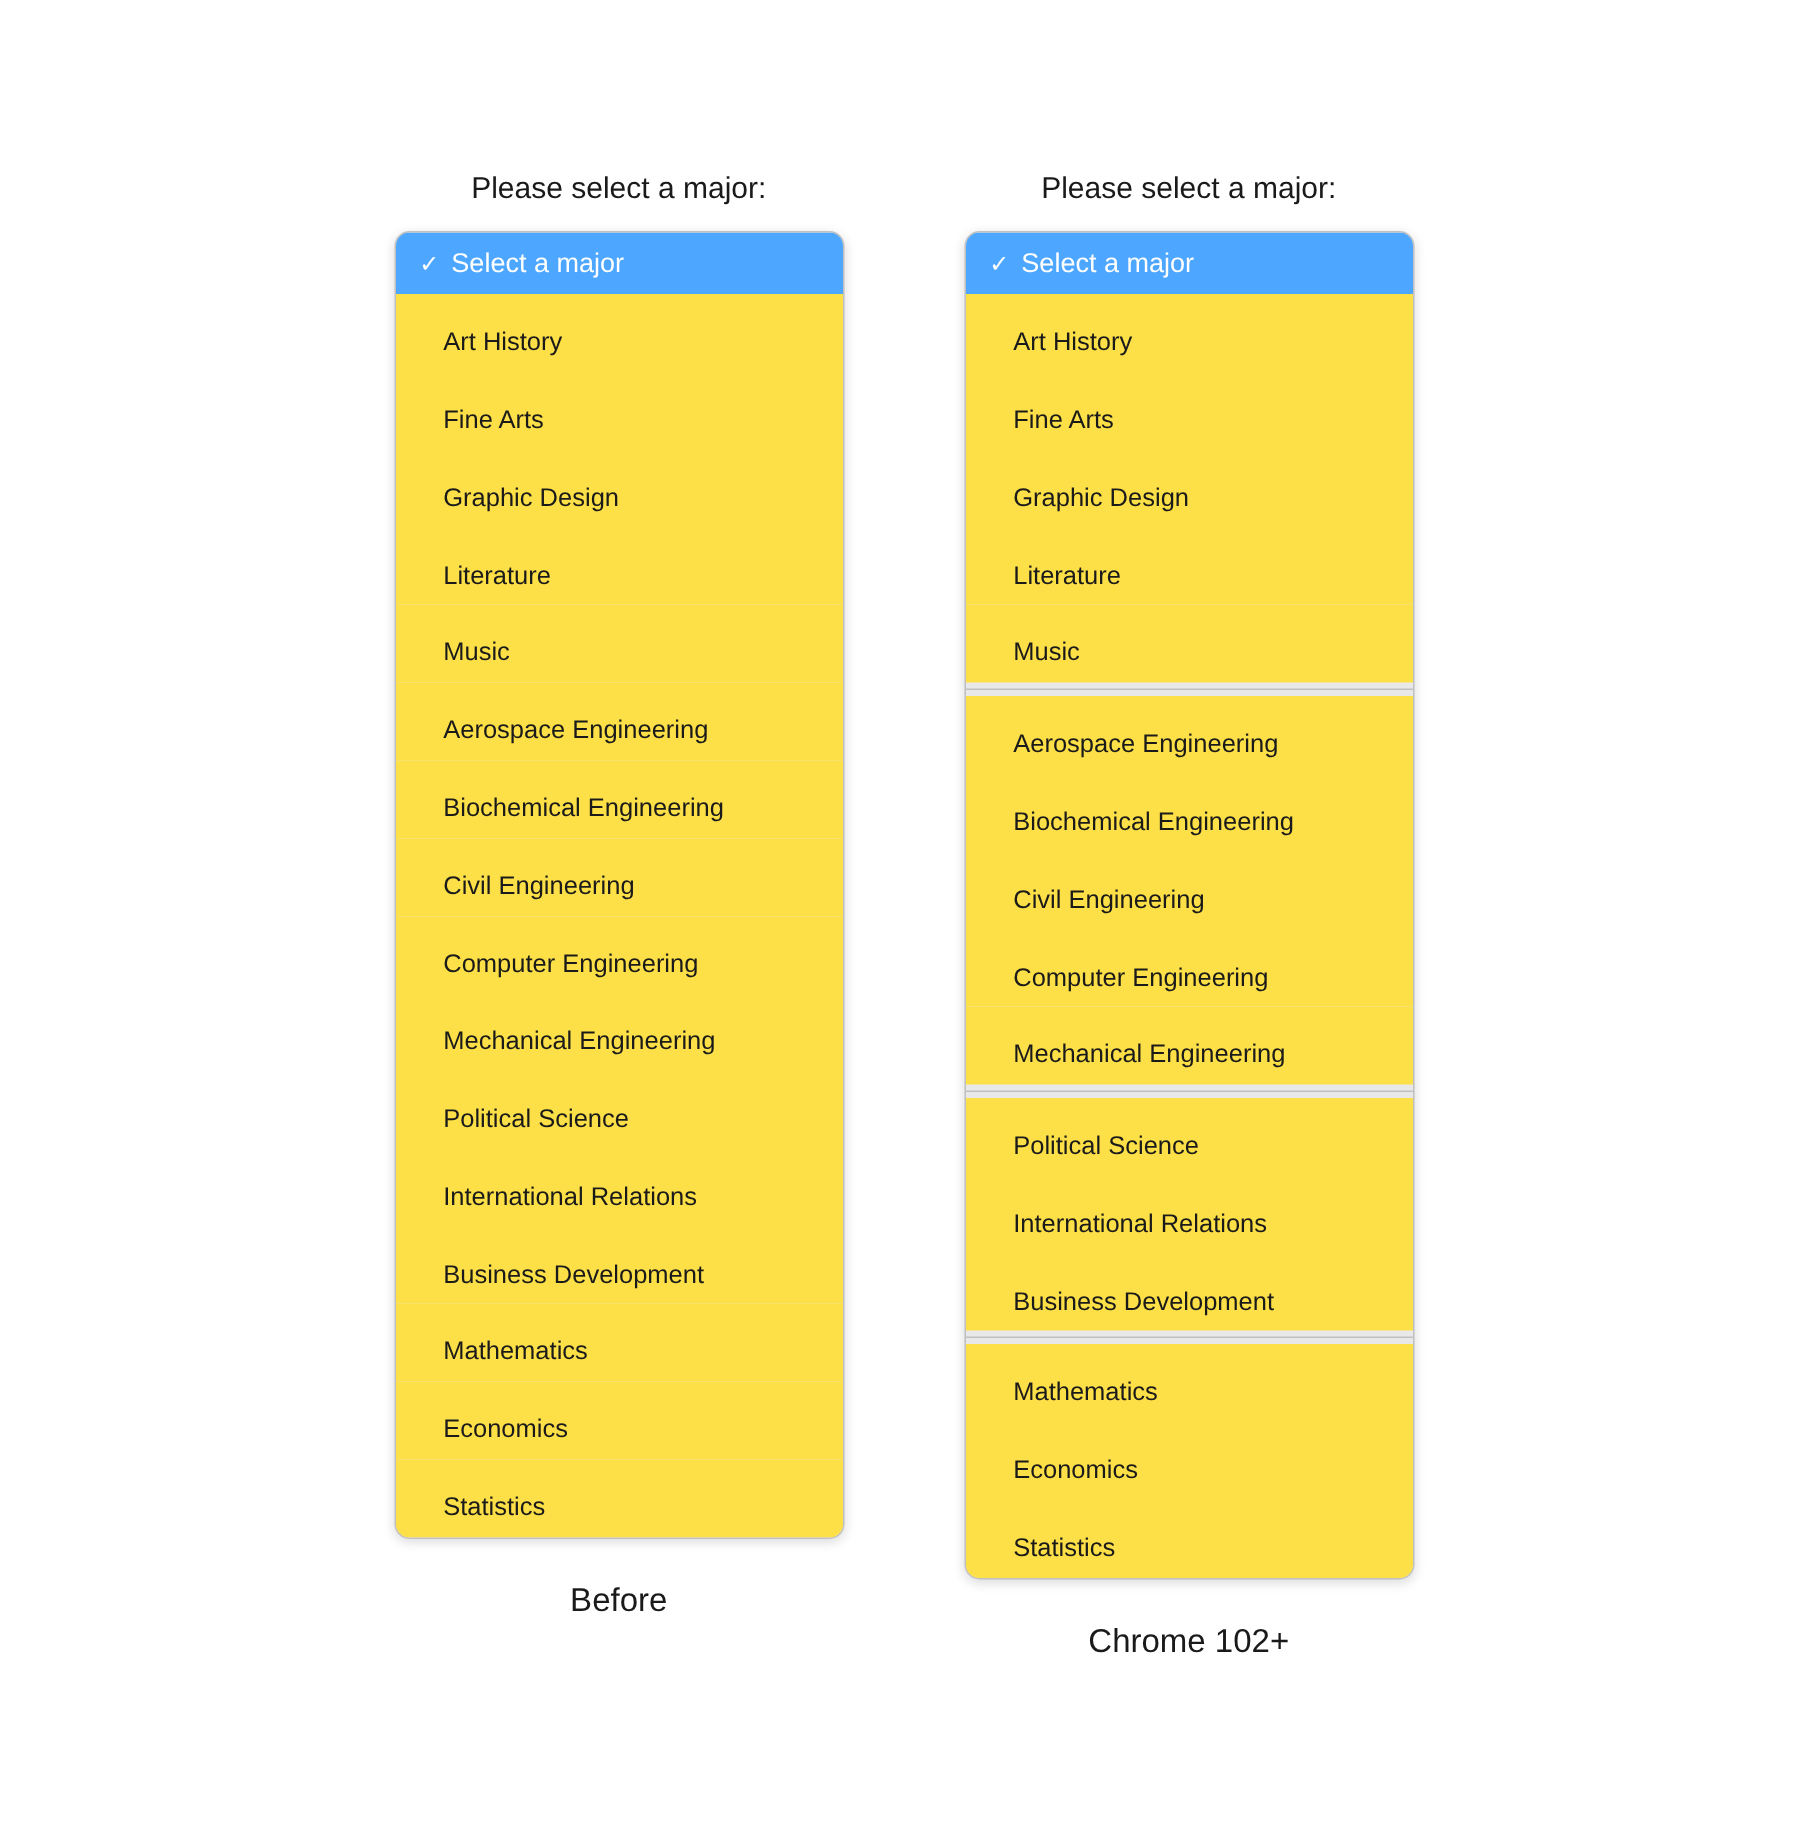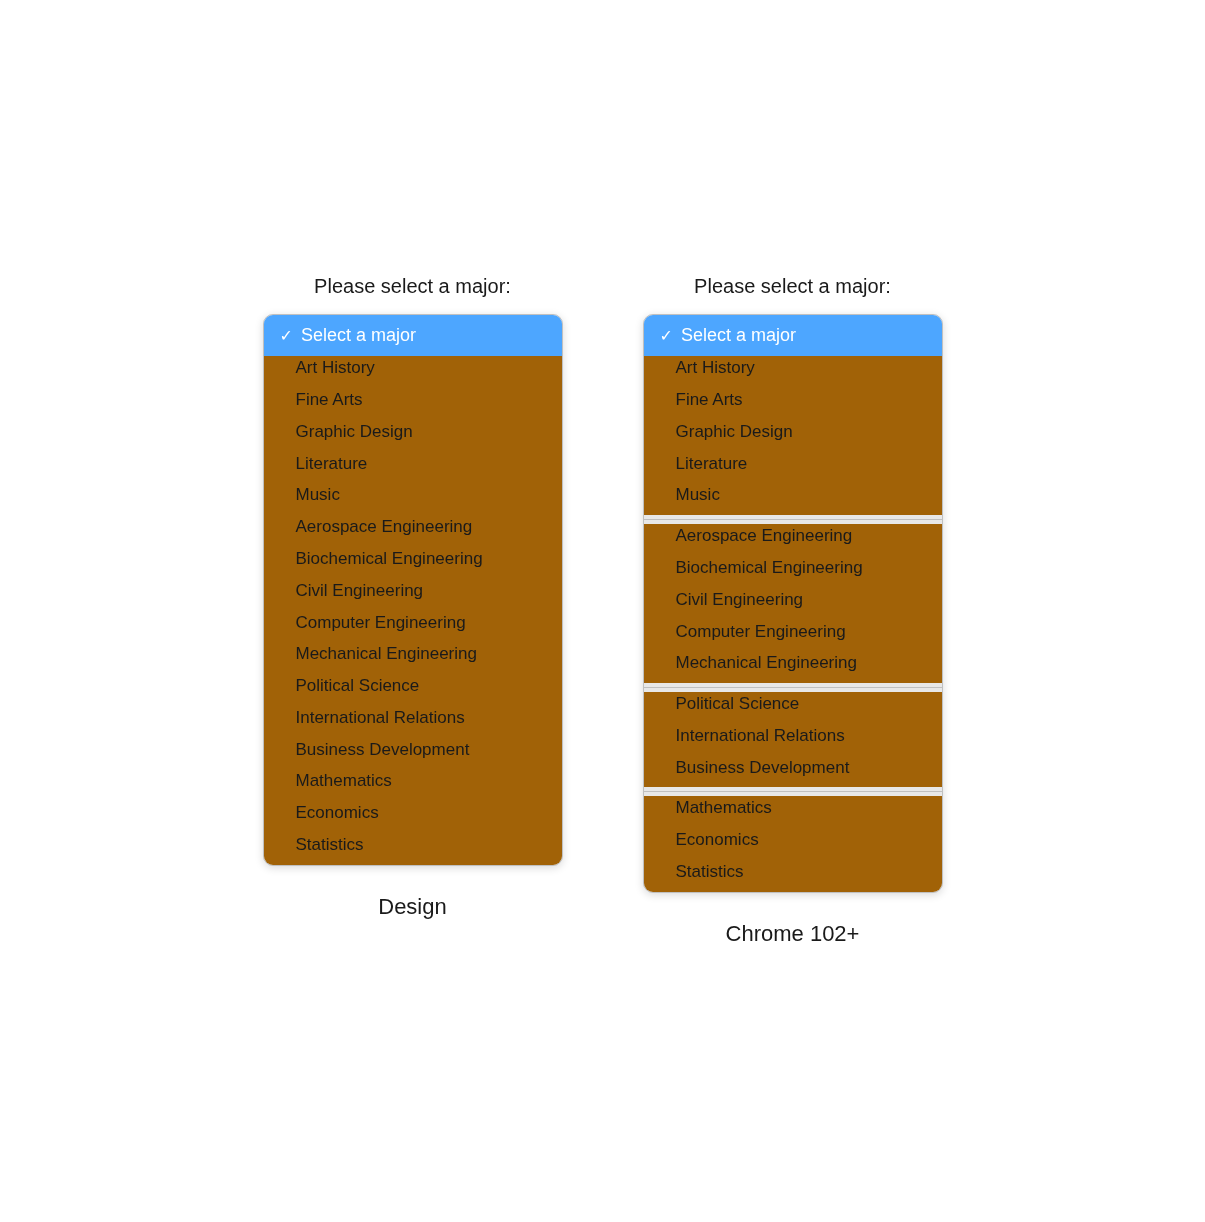--- a/index.html
+++ b/index.html
@@ -56,24 +56,24 @@
       align-items: center;
       gap: 8px;
       cursor: pointer;
     }
 
     .dropdown-selected .checkmark {
       font-size: 16px;
     }
 
     .dropdown-item {
-      padding: 0 16px 8px 32px;
+      padding: 20px 16px 8px 32px;
       font-size: 17px;
       color: #1a1a1a;
-      background: #a16207;
+      background: #fde047;
       cursor: pointer;
       line-height: 1.4;
     }
 
     .dropdown-divider {
       height: 1px;
       background: #c0c0c0;
       margin: 4px 0;
     }
 
@@ -109,21 +109,21 @@
           <div class="dropdown-item">Computer Engineering</div>
           <div class="dropdown-item">Mechanical Engineering</div>
           <div class="dropdown-item">Political Science</div>
           <div class="dropdown-item">International Relations</div>
           <div class="dropdown-item">Business Development</div>
           <div class="dropdown-item">Mathematics</div>
           <div class="dropdown-item">Economics</div>
           <div class="dropdown-item">Statistics</div>
         </div>
     </div>
-    <div class="caption">Design</div>
+    <div class="caption">Before</div>
   </div>
 
   <div class="column">
     <div class="label">Please select a major:</div>
     <div class="dropdown-container">
       <div class="dropdown-selected">
         <span class="checkmark">✓</span>
         <span>Select a major</span>
       </div>
       <div id="after-groups">

